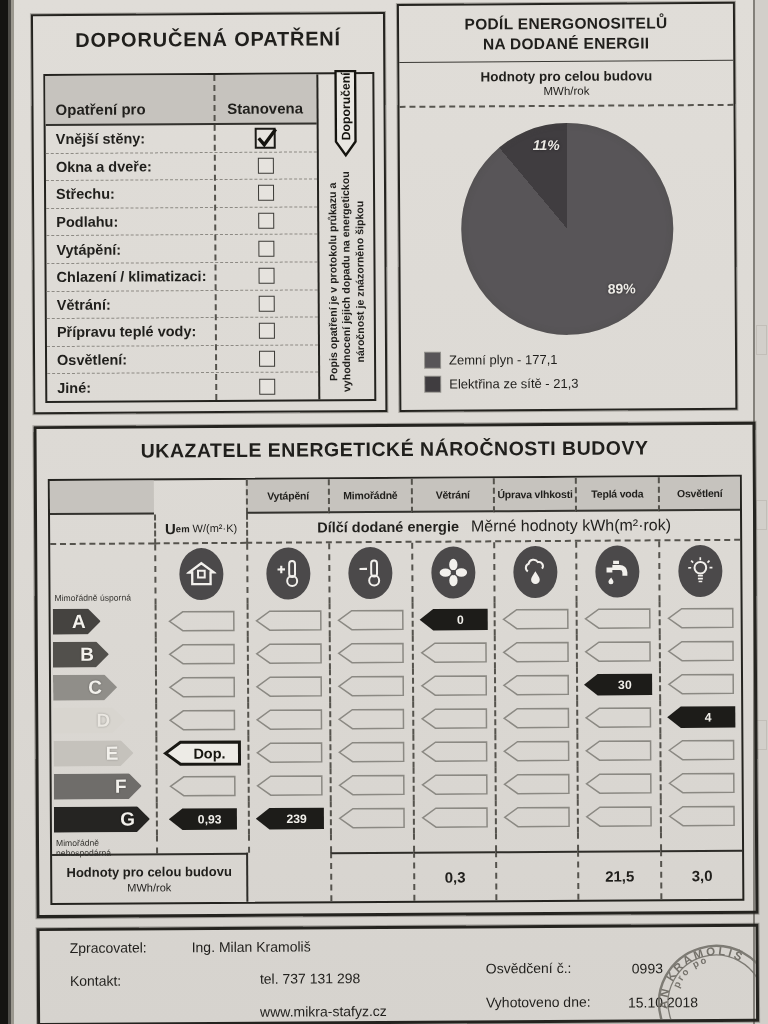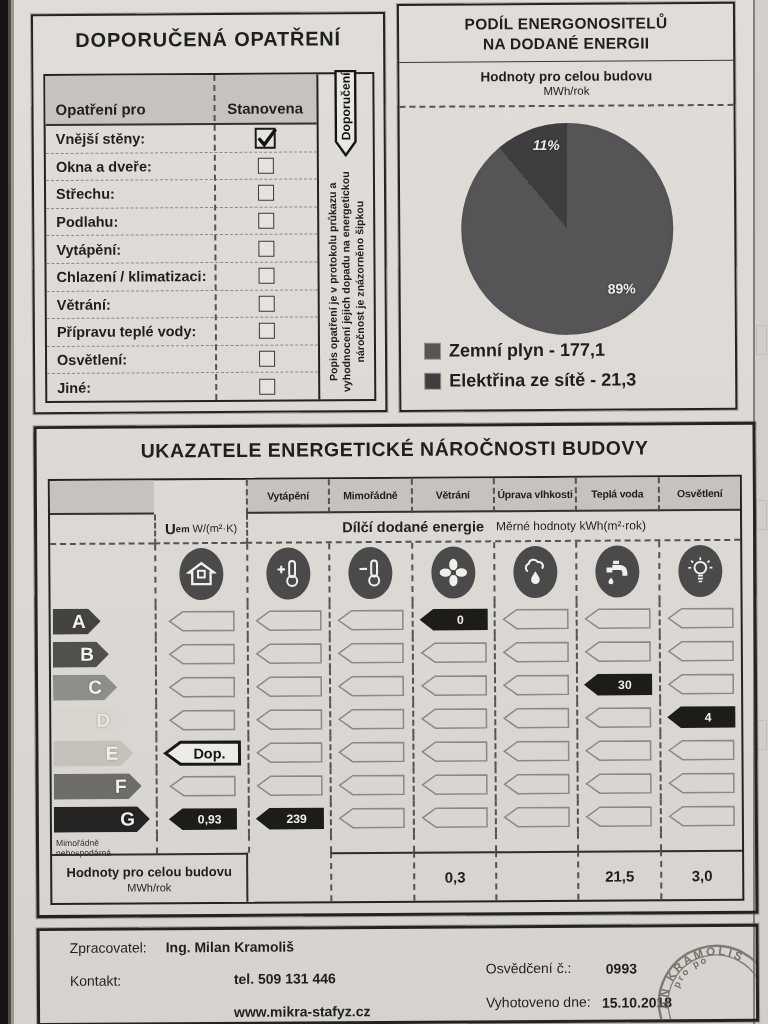--- a/index.html
+++ b/index.html
@@ -51,40 +51,40 @@
   .pie-unit { text-align:center; font-size:11.5px; margin-top:1px; }
   .dline { border-top:2px dashed #57554f; margin-top:8px; }
   .pie { position:relative; width:212px; height:212px; border-radius:50%; margin:16px auto 0;
          box-shadow:0 0 6px rgba(70,68,62,.35) inset; }
   .pct { position:absolute; color:#eceae5; font-weight:bold; font-size:14px; text-shadow:0 0 3px rgba(0,0,0,.5); }
   .pct11 { left:72px; top:14px;font-style:italic; }
   .pct89 { left:146px; top:158px; }
   .legend { position:absolute; left:24px; bottom:18px; display:flex; flex-direction:column; gap:9px; }
   .lg-row { display:flex; align-items:center; gap:9px; }
   .lg-sq { width:15px; height:15px; display:block; box-shadow:0 0 0 1px rgba(40,40,36,.4); }
-  .lg-label { font-weight:bold; font-size:18px; }
+  .lg-label { font-weight:normal; font-size:13px; }
 
   
   .ind { left:34px; top:424px; width:722px; height:492px; border-width:3px; }
   .ind h2 { text-align:center; margin-top:11px; font-size:19.5px; font-weight:bold; letter-spacing:0.5px; }
   .ind-table { position:absolute; left:11px; right:11px; top:50px; bottom:10px;
                border:2.5px solid #24231f; display:grid;
                grid-template-columns:104px 92px repeat(6,1fr);
                grid-template-rows:34px 30px 60px repeat(7,33px) 18px 1fr; }
   .ind-table > div { min-width:0; }
   .gray { background:#c6c3be; }
   .hb { border-bottom:2px solid #33322e; }
   .dl { border-left:2px dashed #55534d; }
   .hdr { display:flex; align-items:center; justify-content:center; font-weight:bold;
          font-size:10.5px; white-space:nowrap; letter-spacing:-0.2px; }
   .sb { border-bottom:2px dashed #55534d; }
   .uem { display:flex; align-items:center; justify-content:center; white-space:nowrap; font-size:11px; }
   .uem b { font-size:15px; } .uem sub { font-size:9.5px; font-weight:bold; margin-right:3px; }
   .ddc { display:flex; align-items:center; justify-content:center; gap:12px; white-space:nowrap; }
-  .ddc b { font-size:14.5px; } .ddc span { font-size:12px; }
+  .ddc b { font-size:14.5px; } .ddc span { font-size:16px; }
   .stop,.sbot { font-size:8.6px; padding-left:4px; color:#33322e; }
   .stop { display:flex; align-items:flex-end; padding-bottom:2px; }
   .sbot { padding-top:2px; }
   .icw { display:flex; align-items:center; justify-content:center; }
   .ell { width:44px; height:52px; border-radius:50%; background:#4b494a;
          display:flex; align-items:center; justify-content:center; }
   .ell svg { width:30px; height:30px; }
   .gcell { display:flex; align-items:center; }
   .garrow { height:26px; display:flex; align-items:center; justify-content:flex-end;
             padding-right:15px; margin-left:2px;
@@ -93,21 +93,21 @@
   .acell { display:flex; align-items:center; justify-content:center; }
   .tlab { border-top:2px solid #2e2d29; border-right:2px solid #2e2d29;
           display:flex; flex-direction:column; align-items:center; justify-content:center; }
   .tlab b { font-size:13px; } .tlab span { font-size:11px; margin-top:2px; }
   .tval { border-top:2px solid #2e2d29; display:flex; align-items:center; justify-content:center;
           font-weight:bold; font-size:15px; }
 
   
   .foot { left:34px; top:926px; width:722px; height:98px; border-width:3px; overflow:hidden; position:absolute; }
   .f-item { position:absolute; font-size:14px; white-space:nowrap; }
-  .f-val { font-weight:bold; }
+  .f-val { font-weight:normal;margin-left:26px; }
   .stamp { position:absolute; right:-22px; bottom:-46px; width:124px; height:124px; transform:rotate(-16deg); opacity:.85; }
 </style>
 </head>
 <body>
 
 <div class="photo">
   <div class="page-behind">
     <div class="ghost-box" style="top:325px;height:30px;"></div>
     <div class="ghost-box" style="top:500px;height:30px;"></div>
     <div class="ghost-box" style="top:720px;height:30px;"></div>
@@ -239,20 +239,21 @@
           <div class="sb" style="grid-area: 2 / 1;"></div>
           <div class="sb dl uem" style="grid-area: 2 / 2;">
             <b>U</b>
             <sub>em</sub>
             <span>W/(m²·K)</span>
           </div>
           <div class="sb dl ddc" style="grid-area: 2 / 3 / auto / 9;">
             <b>Dílčí dodané energie</b>
             <span>Měrné hodnoty   kWh(m²·rok)</span>
           </div>
+          <div class="stop" style="grid-area: 3 / 1;">Mimořádně úsporná</div>
           <div class="dl icw" style="grid-area: 3 / 2;">
             <span class="ell">
               <svg viewBox="0 0 36 36">
                 <path d="M18 5 L33 16 H29 V30 H7 V16 H3 Z" fill="none" stroke="#f2f0ec" stroke-width="2.8"></path>
                 <rect x="14" y="14" width="8" height="8" fill="none" stroke="#f2f0ec" stroke-width="2.4"></rect>
               </svg>
             </span>
           </div>
           <div class="dl icw" style="grid-area: 3 / 3;">
             <span class="ell">
@@ -614,21 +615,21 @@
           <div class="dl tval" style="grid-area: 12 / 6;"></div>
           <div class="dl tval" style="grid-area: 12 / 7;">21,5</div>
           <div class="dl tval" style="grid-area: 12 / 8;">3,0</div>
         </div>
     </section>
 
     <section class="panel foot bordered">
       <span class="f-item" style="left:30px;top:9px;">Zpracovatel:</span>
       <span class="f-item f-val" style="left:126px;top:9px;">Ing. Milan Kramoliš</span>
       <span class="f-item" style="left:30px;top:42px;">Kontakt:</span>
-      <span class="f-item f-val" style="left:194px;top:41px;">tel. 509 131 446</span>
+      <span class="f-item f-val" style="left:194px;top:41px;">tel. 737 131 298</span>
       <span class="f-item f-val" style="left:194px;top:74px;">www.mikra-stafyz.cz</span>
       <span class="f-item" style="left:446px;top:32px;">Osvědčení č.:</span>
       <span class="f-item f-val" style="left:566px;top:33px;">0993</span>
       <span class="f-item" style="left:446px;top:66px;">Vyhotoveno dne:</span>
       <span class="f-item f-val" style="left:562px;top:67px;">15.10.2018</span>
       <div class="stamp">
         <svg viewBox="0 0 124 124" width="124" height="124">
           <circle cx="62" cy="62" r="57" fill="none" stroke="#6e6b64" stroke-width="2.4"></circle>
           <circle cx="62" cy="62" r="48" fill="none" stroke="#6e6b64" stroke-width="1.3"></circle>
           <path id="stamp-arc" d="M 16 80 A 49 49 0 1 1 108 80" fill="none"></path>

